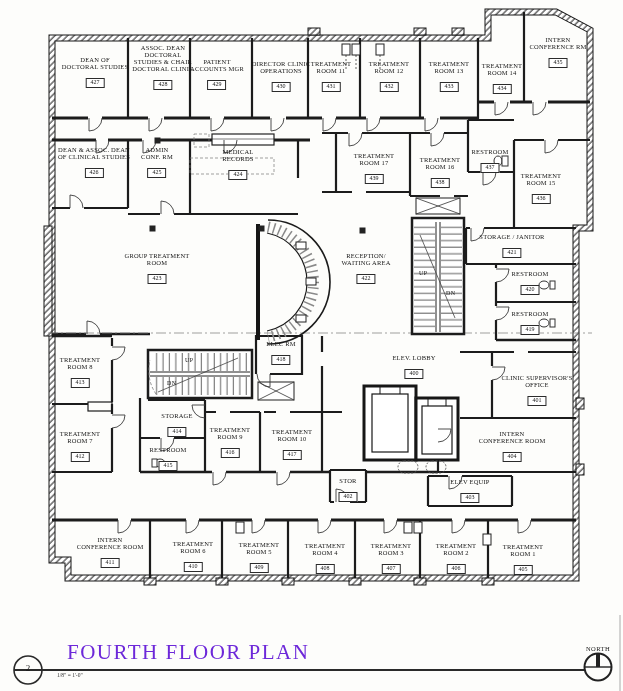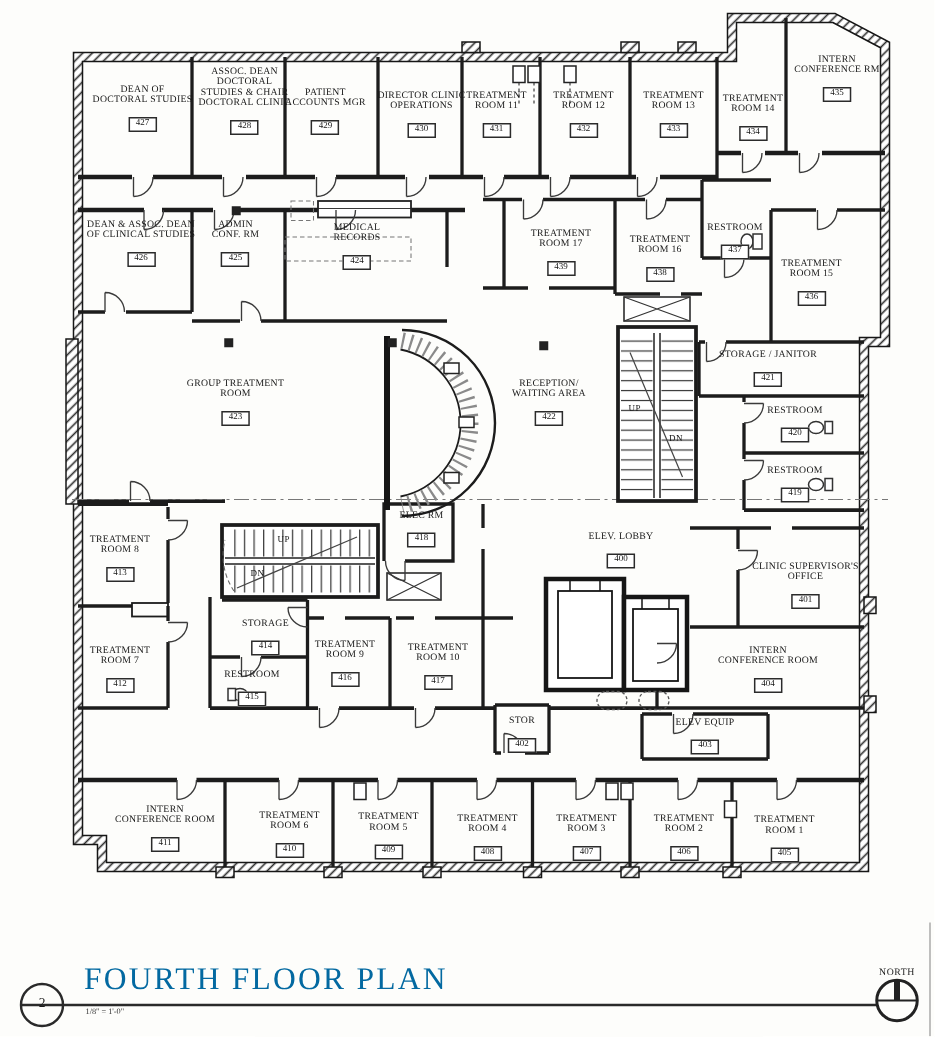--- a/index.html
+++ b/index.html
@@ -6,22 +6,22 @@
   #plan{position:relative;width:623px;height:691px;background:#fdfdfb;overflow:hidden;
         font-family:"Liberation Serif",serif;color:#1b1b1b;}
   #plan svg{position:absolute;left:0;top:0;}
   .room-label{position:absolute;transform:translateX(-50%);text-align:center;z-index:5;}
   .room-name{font-size:6.5px;line-height:1.08;letter-spacing:.2px;white-space:pre-line;color:#181818;}
   .room-number{display:inline-block;font-size:6px;line-height:1.25;border:1px solid #2b2b2b;
                padding:0 4px;margin-top:1px;background:#fff;color:#181818;}
   .stair-label{position:absolute;font-size:6px;letter-spacing:.3px;z-index:5;color:#181818;}
   .title-number{position:absolute;left:28px;top:663px;transform:translateX(-50%);
                 font-size:9px;z-index:6;}
-  .title-text{position:absolute;left:56px;top:640px;font-size:21px;letter-spacing:1.5px;
-              color:#0369a1;z-index:6;}
+  .title-text{position:absolute;left:67px;top:640px;font-size:21px;letter-spacing:1.5px;
+              color:#6d28d9;z-index:6;}
   .scale-text{position:absolute;left:57px;top:672px;font-size:5.5px;z-index:6;color:#333;}
   .north-label{position:absolute;left:598px;top:645px;transform:translateX(-50%);
                font-size:6.5px;letter-spacing:.4px;z-index:6;}
 </style>
 </head>
 <body>
 
 <div id="plan">
 
 <svg width="623" height="691" viewBox="0 0 623 691">

